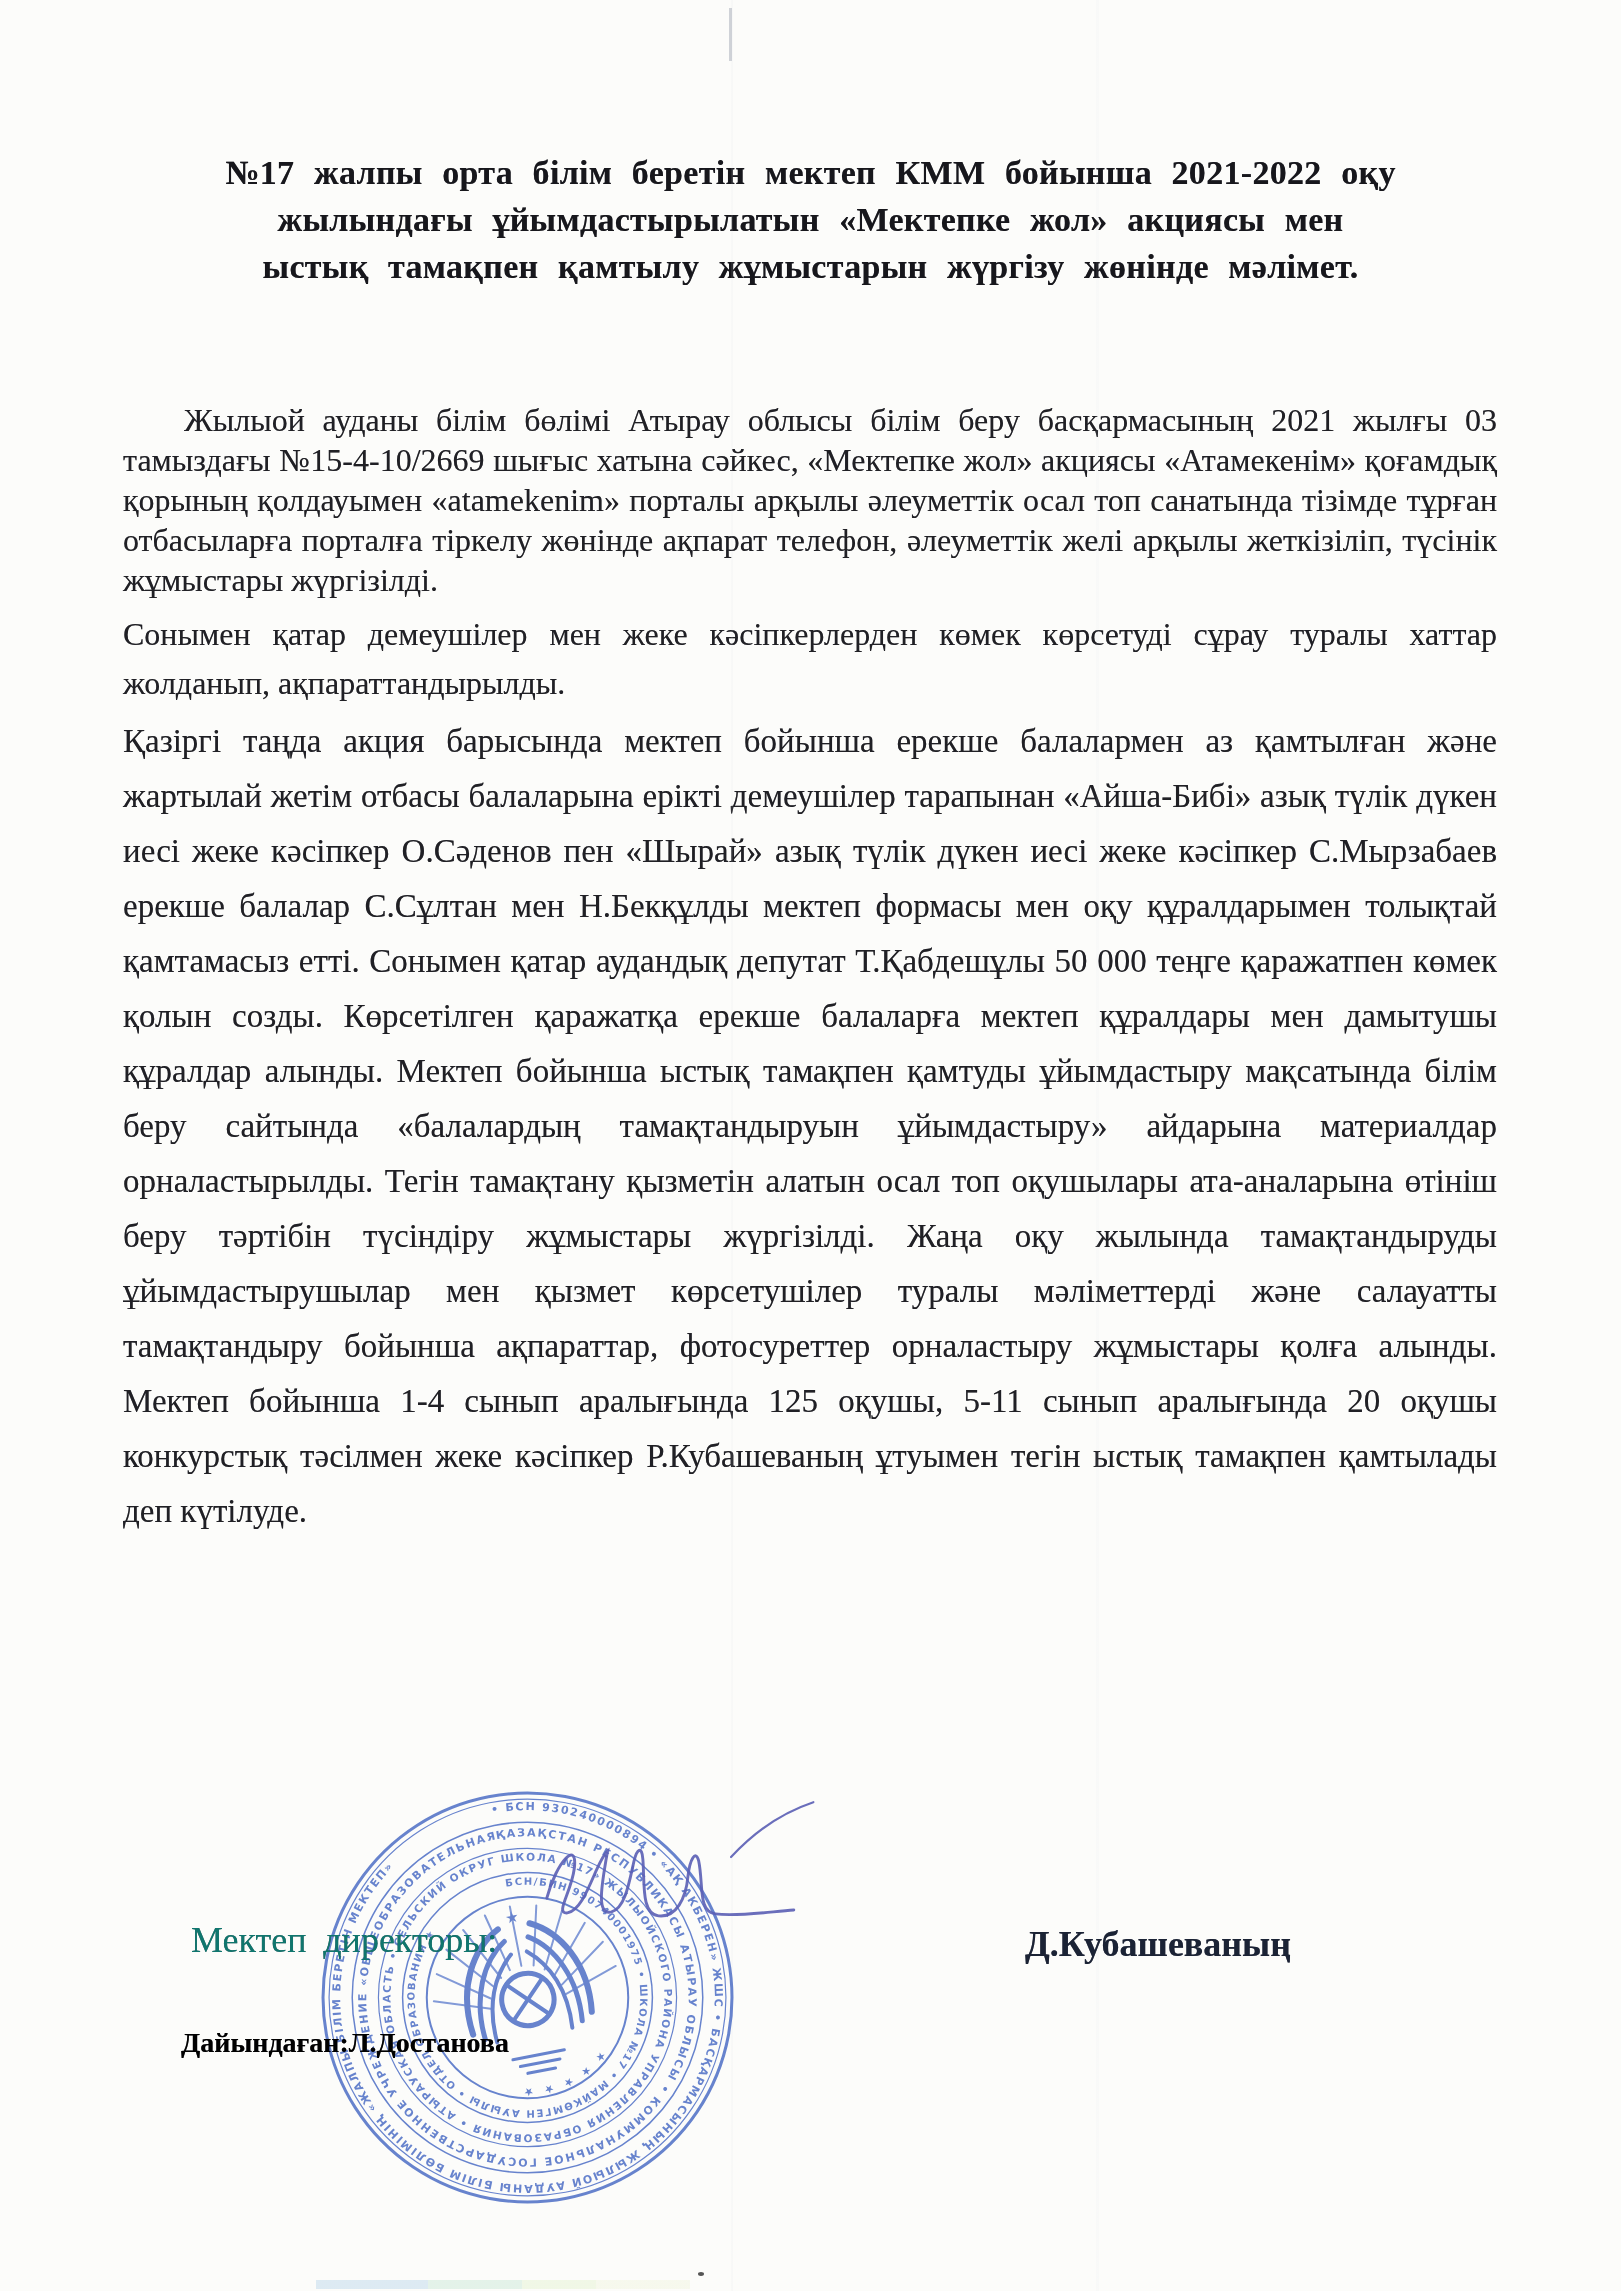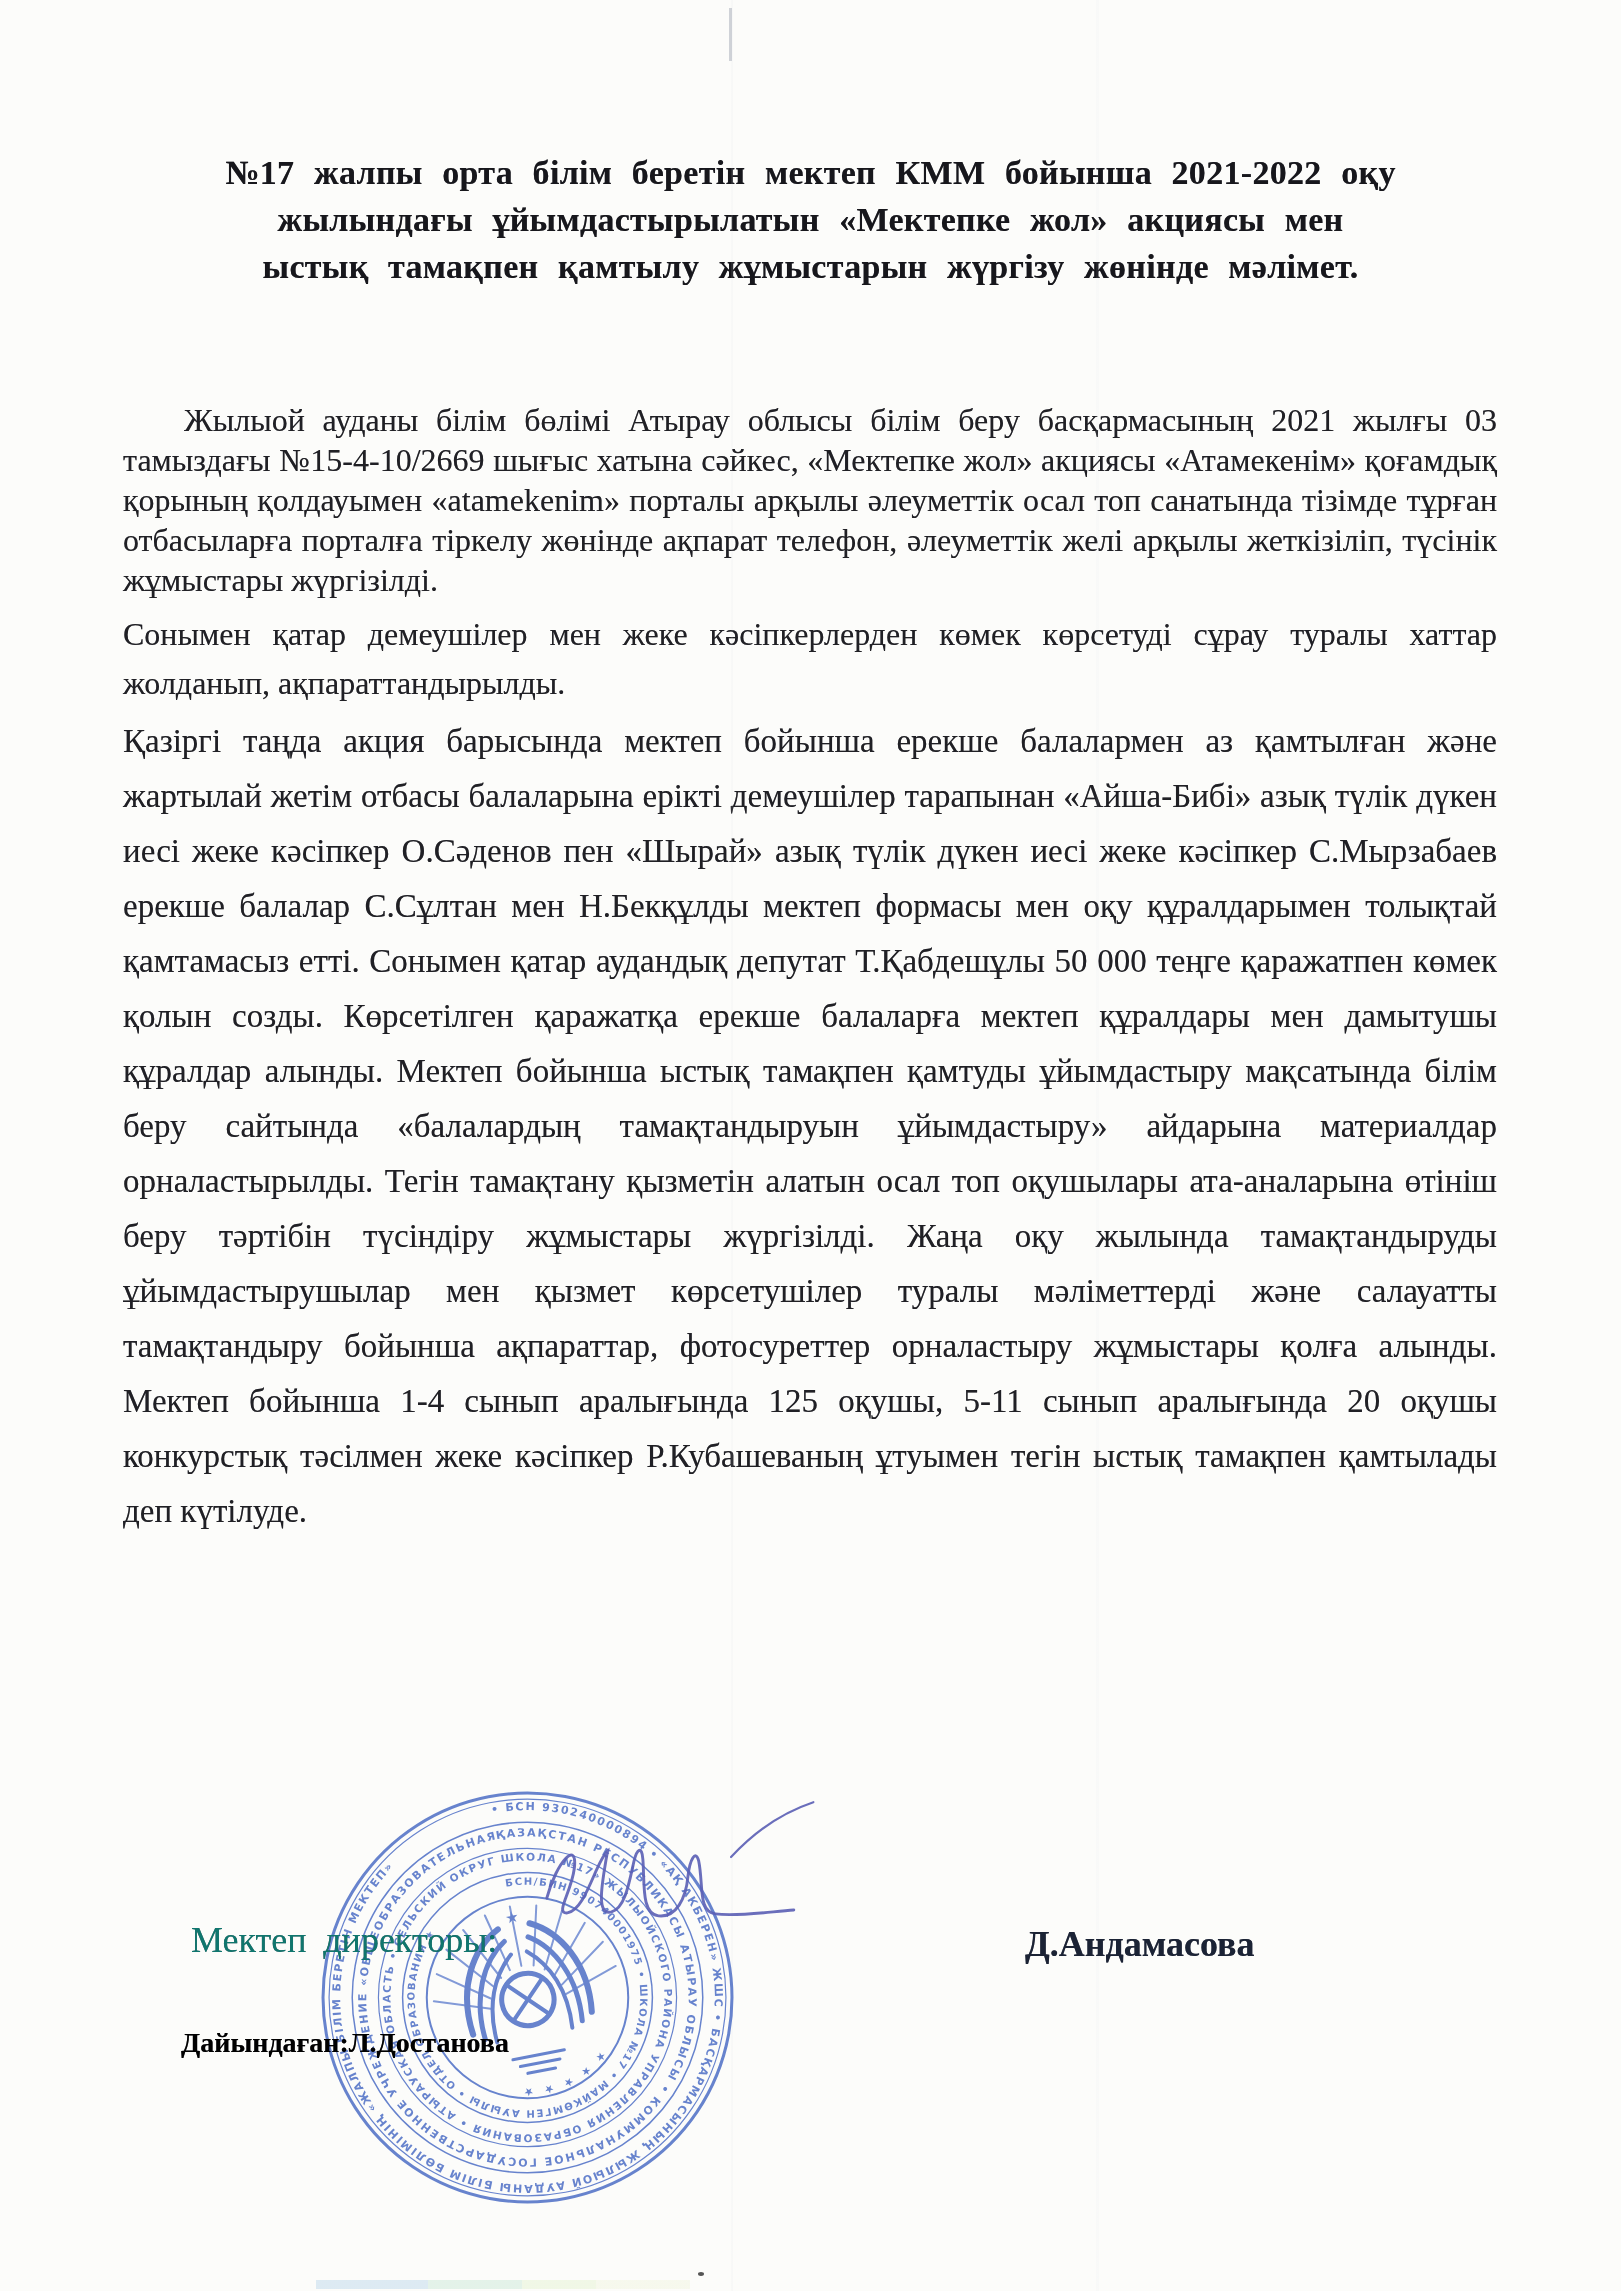--- a/index.html
+++ b/index.html
@@ -179,19 +179,19 @@
         <path stroke-width="3" d="M10,100 C20,62 42,40 38,70 C35,94 18,116 31,115 C50,112 60,62 72,52
              C66,86 60,118 76,114 C90,110 94,84 99,62 C102,50 107,46 108,60
              C110,84 106,116 124,118 C142,120 152,100 154,78 C156,60 162,50 165,62
              C170,86 164,114 182,116 C204,119 236,114 262,112"></path>
         <path stroke-width="2.2" d="M198,58 C222,32 252,12 282,2"></path>
       </g>
     </svg>
   </div>
 
   <div class="sig-row-label">Мектеп директоры:</div>
-  <div class="sig-row-name">Д.Андамасова</div>
+  <div class="sig-row-name">Д.Кубашеваның</div>
   <div class="prepared-by">Дайындаған:Л.Достанова</div>
 
   <div class="speck"></div>
   <div class="bottom-strip"></div>
 </div>
 
 
 </body></html>

